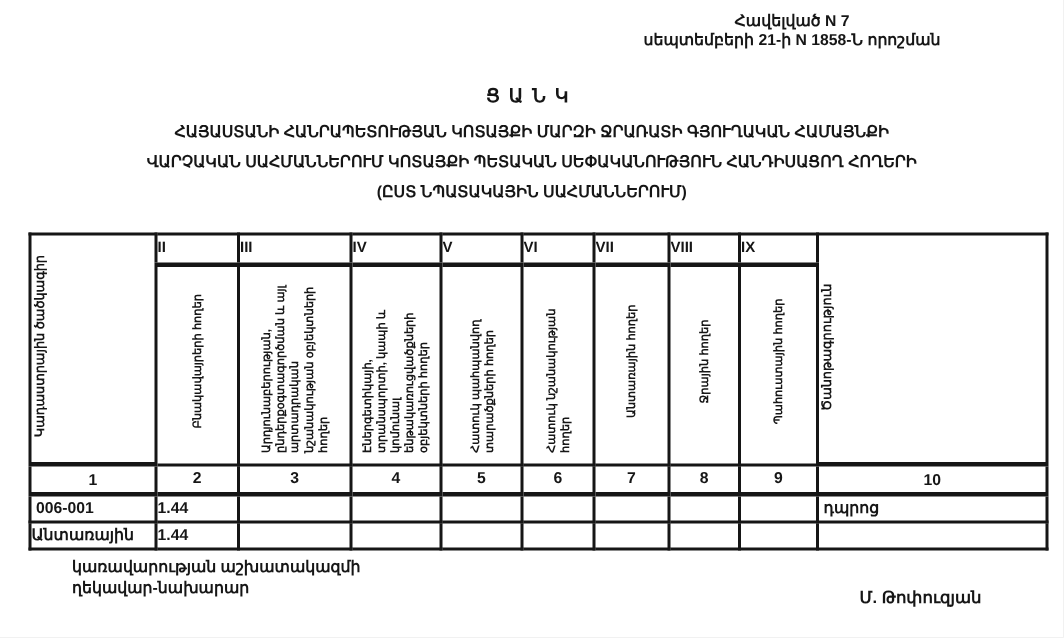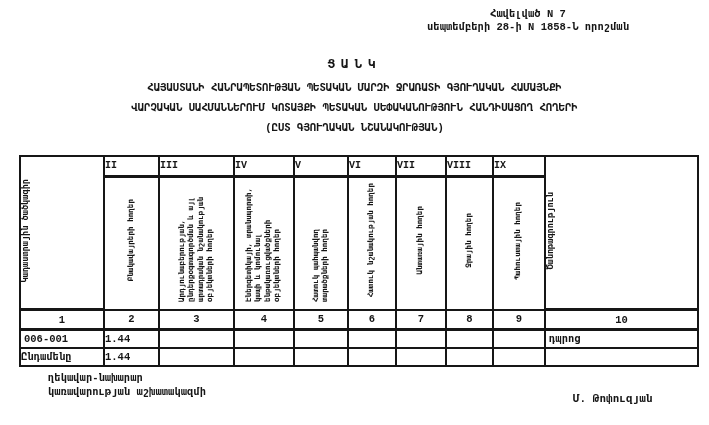--- a/index.html
+++ b/index.html
@@ -2,21 +2,21 @@
 <html><head>
 <meta charset="utf-8">
 <style>
   * { margin: 0; padding: 0; box-sizing: border-box; }
   html, body { background: #e8e8e8; }
   .page {
     position: relative;
     width: 709px;
     height: 425px;
     background: #ffffff;
-    font-family: Liberation Mono, monospace;
+    font-family: Liberation Sans, sans-serif;
     color: #161616;
     overflow: hidden;
   }
   .appendix {
     position: absolute;
     left: 388px;
     top: 8px;
     width: 280px;
     text-align: center;
     font-size: 10.5px;
@@ -122,29 +122,29 @@
     text-align: right;
   }
 </style>
 </head>
 <body>
 
 <div class="page">
 
   <div class="appendix">
     <div>Հավելված N 7</div>
-    <div>սեպտեմբերի 28-ի N 1858-Ն որոշման</div>
+    <div>սեպտեմբերի 21-ի N 1858-Ն որոշման</div>
   </div>
 
   <div class="doc-title">ՑԱՆԿ</div>
 
   <div class="main-title">
-    <div>ՀԱՅԱՍՏԱՆԻ ՀԱՆՐԱՊԵՏՈՒԹՅԱՆ ՊԵՏԱԿԱՆ ՄԱՐԶԻ ՋՐԱՌԱՏԻ ԳՅՈՒՂԱԿԱՆ ՀԱՄԱՅՆՔԻ</div>
+    <div>ՀԱՅԱՍՏԱՆԻ ՀԱՆՐԱՊԵՏՈՒԹՅԱՆ ԿՈՏԱՅՔԻ ՄԱՐԶԻ ՋՐԱՌԱՏԻ ԳՅՈՒՂԱԿԱՆ ՀԱՄԱՅՆՔԻ</div>
     <div>ՎԱՐՉԱԿԱՆ ՍԱՀՄԱՆՆԵՐՈՒՄ ԿՈՏԱՅՔԻ ՊԵՏԱԿԱՆ ՍԵՓԱԿԱՆՈՒԹՅՈՒՆ ՀԱՆԴԻՍԱՑՈՂ ՀՈՂԵՐԻ</div>
-    <div>(ԸՍՏ ԳՅՈՒՂԱԿԱՆ ՆՇԱՆԱԿՈՒԹՅԱՆ)</div>
+    <div>(ԸՍՏ ՆՊԱՏԱԿԱՅԻՆ ՍԱՀՄԱՆՆԵՐՈՒՄ)</div>
   </div>
 
   <table class="land">
     <colgroup>
       <col style="width:84px">
         <col style="width:55px">
         <col style="width:75px">
       <col style="width:60px">
         <col style="width:54px">
         <col style="width:48px">
@@ -194,34 +194,34 @@
       <td></td>
       <td></td>
       <td></td>
       <td></td>
       <td></td>
       <td></td>
       <td></td>
       <td class="cell-left">դպրոց</td>
     </tr>
     <tr class="data-row">
-      <td>Ընդամենը</td>
+      <td>Անտառային</td>
       <td>1.44</td>
       <td></td>
       <td></td>
       <td></td>
       <td></td>
       <td></td>
       <td></td>
       <td></td>
       <td></td>
     </tr>
   </tbody>
     </table>
 
   <div class="footer-left">
+    <div>կառավարության աշխատակազմի</div>
     <div>ղեկավար-նախարար</div>
-    <div>կառավարության աշխատակազմի</div>
   </div>
 
   <div class="signature">Մ. Թոփուզյան</div>
 
 </div>
 
 </body></html>

